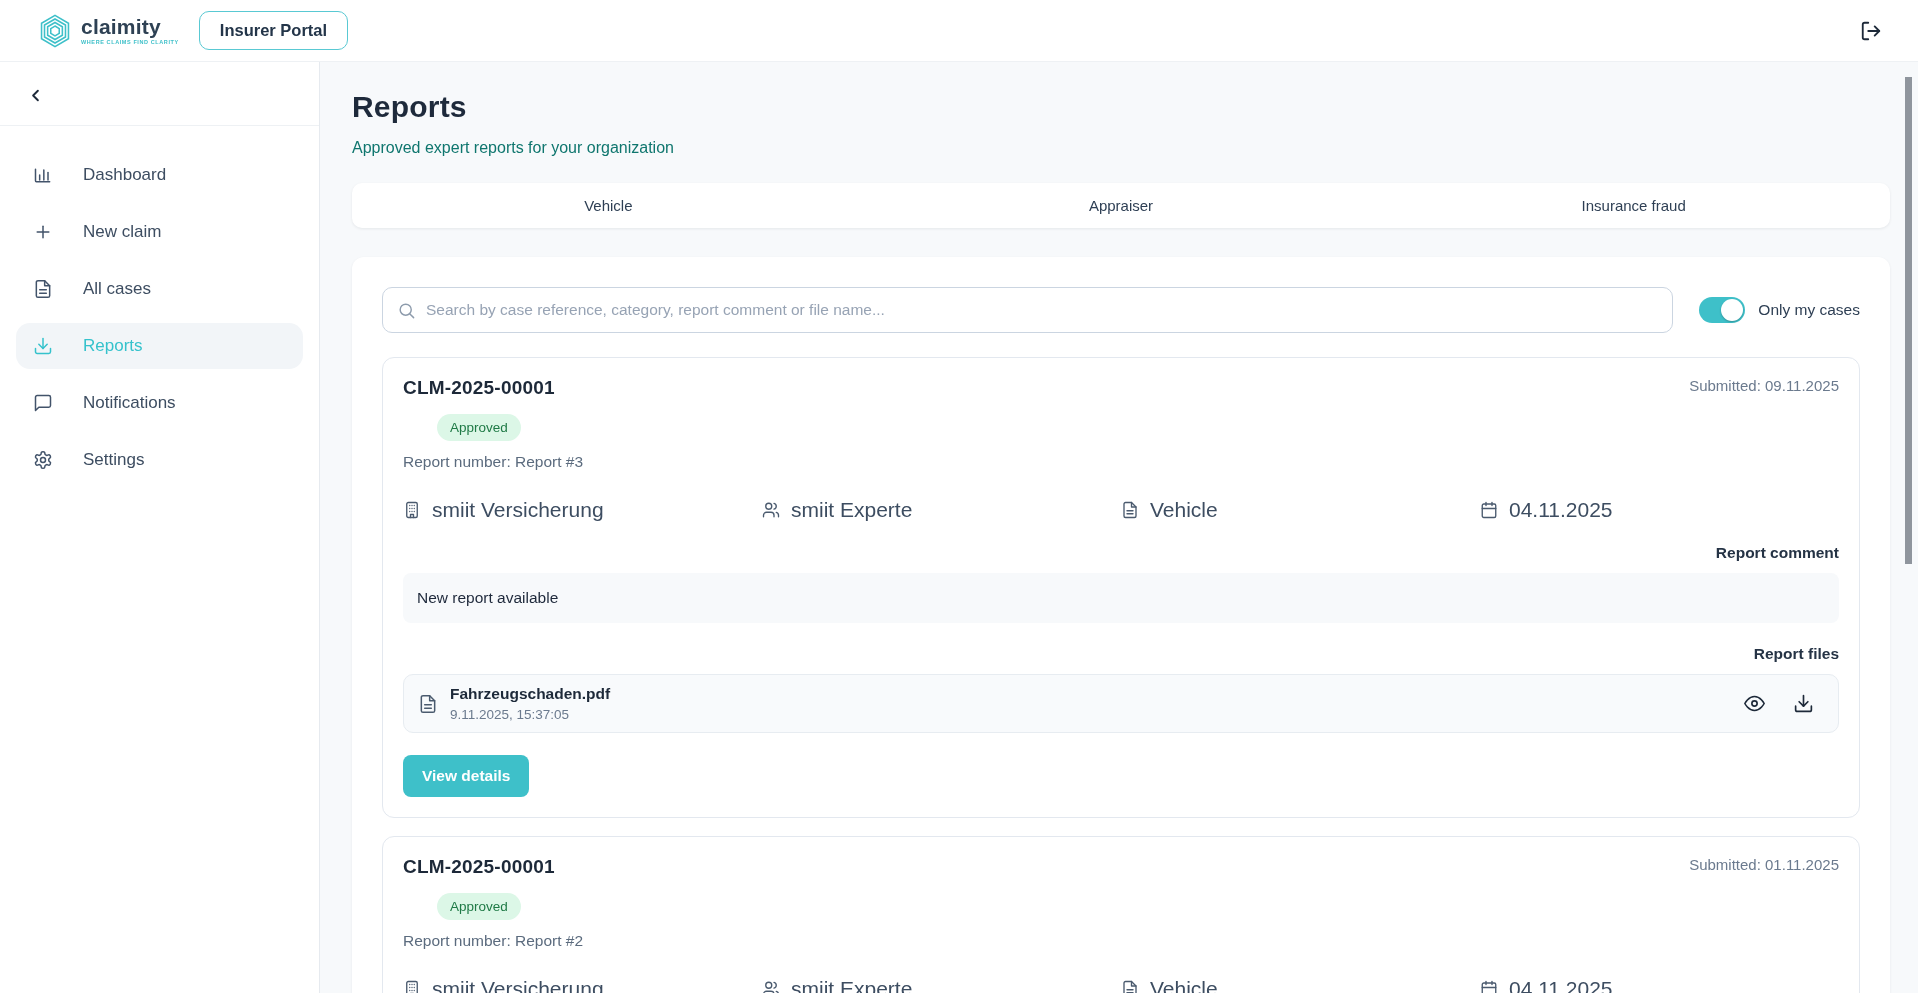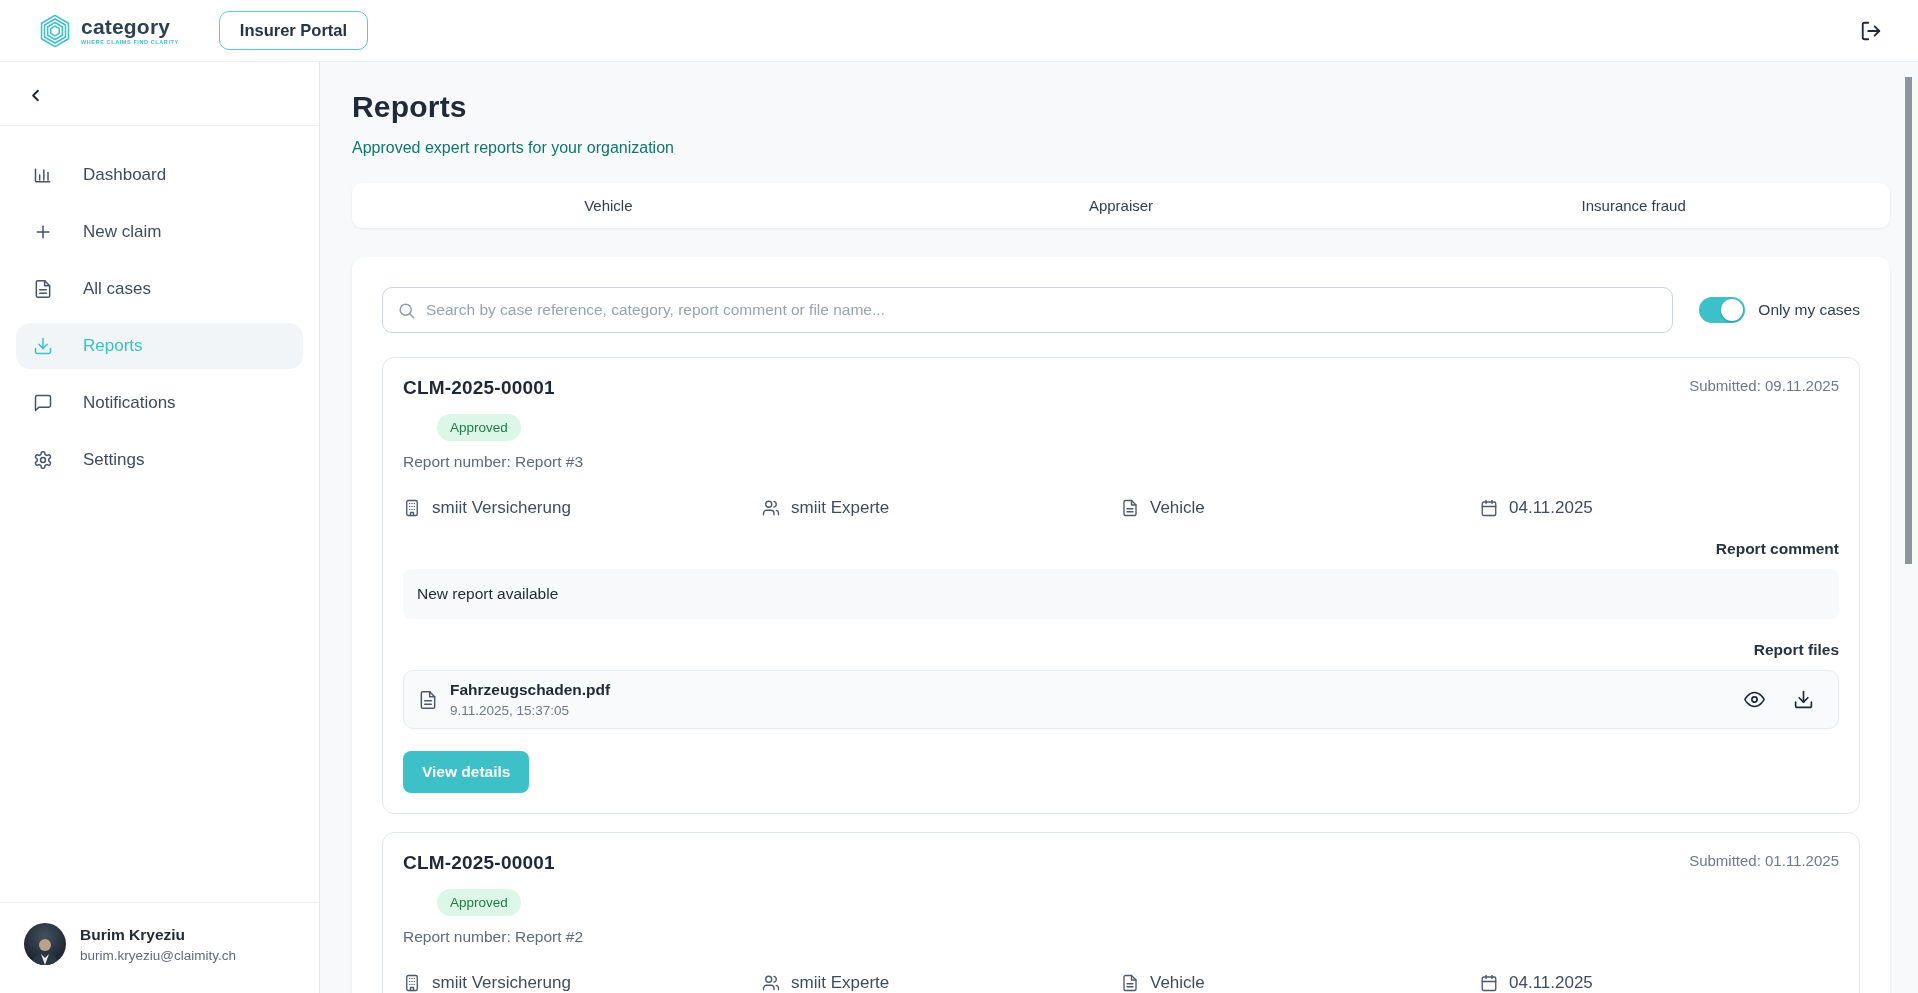--- a/index.html
+++ b/index.html
@@ -7,21 +7,21 @@
   body { font-family:"Liberation Sans", sans-serif; background:#F7F9FB; color:#1E2A3B; }
 
   
   .topbar { height:62px; background:#fff; display:flex; align-items:center;
             padding:0 36px 0 38px; border-bottom:1px solid #EEF1F4; }
   .logo { display:flex; align-items:center; gap:9px; cursor:pointer; }
   .logo svg { width:34px; height:34px; }
   .logo-text { display:flex; flex-direction:column; line-height:1; }
   .logo-name { font-size:21px; font-weight:600; color:#2E4154; letter-spacing:.2px; }
   .logo-tagline { font-size:5.5px; font-weight:700; color:#3EC0C9; letter-spacing:.6px; margin-top:3px; }
-  .portal-pill { margin-left:40px; border:1.6px solid #59C9D3; border-radius:10px;
+  .portal-pill { margin-left:20px; border:1.6px solid #59C9D3; border-radius:10px;
                  padding:9px 20px; font-size:16.5px; font-weight:600; color:#233549; background:#fff; }
   .logout-btn { margin-left:auto; background:none; border:none; cursor:pointer;
                 color:#1D2939; display:flex; align-items:center; }
   .logout-btn svg { width:22px; height:22px; }
 
   
   .body-row { display:flex; height:931px; }
 
   
   .sidebar { width:320px; background:#fff; border-right:1px solid #E6EAEF;
@@ -78,21 +78,21 @@
   .card-header { display:flex; align-items:flex-start; justify-content:space-between; }
   .card-header-left { display:flex; align-items:center; gap:15px;flex-direction:column; }
   .case-ref { font-size:19px; font-weight:700; color:#1D2939; letter-spacing:.2px; }
   .status-badge { background:#DCF7E7; color:#1F7A46; font-size:13.5px; font-weight:500;
                   padding:6px 13px; border-radius:999px; }
   .submitted { font-size:15px; color:#6B7A8E; }
   .report-number { font-size:15.5px; color:#5B6B7E; margin-top:12px; }
 
   .meta-row { display:flex; margin-top:27px; }
   .meta-item { flex:1; display:flex; align-items:center; gap:11px;
-               font-size:17px; color:#3D4D61; }
+               font-size:21px; color:#3D4D61; }
   .meta-item svg { width:18px; height:18px; color:#4A5A6E; flex:none; }
 
   .section-label { margin-top:22px; font-size:15.5px; font-weight:600; color:#253345;text-align:right; }
   .comment-box { margin-top:11px; background:#F7F9FB; border-radius:8px;
                  padding:16px 14px; font-size:15.5px; color:#1E293B; min-height:50px; }
 
   .file-row { margin-top:11px; background:#F8FAFC; border:1px solid #E7ECF1; border-radius:10px;
               padding:10px 18px 10px 14px; display:flex; align-items:center; gap:12px; }
   .file-row > svg { width:20px; height:20px; color:#4A5A6E; flex:none; }
   .file-name { font-size:15.5px; font-weight:600; color:#1D2939; }
@@ -116,21 +116,21 @@
 
 <header class="topbar">
   <div class="logo">
     <svg viewBox="0 0 24 24" fill="none" stroke="#3EC0C9" stroke-width="1.1">
       <polygon points="12,1 21.5,6.5 21.5,17.5 12,23 2.5,17.5 2.5,6.5"></polygon>
       <polygon points="12,3.5 19.4,7.8 19.4,16.2 12,20.5 4.6,16.2 4.6,7.8"></polygon>
       <polygon points="12,6 17.2,9 17.2,15 12,18 6.8,15 6.8,9"></polygon>
       <polygon points="12,8.5 15,10.3 15,13.7 12,15.5 9,13.7 9,10.3"></polygon>
     </svg>
     <div class="logo-text">
-      <span class="logo-name">category</span>
+      <span class="logo-name">claimity</span>
       <span class="logo-tagline">WHERE CLAIMS FIND CLARITY</span>
     </div>
   </div>
   <div class="portal-pill">Insurer Portal</div>
   <button class="logout-btn">
     <svg viewBox="0 0 24 24" fill="none" stroke="currentColor" stroke-width="2" stroke-linecap="round" stroke-linejoin="round">
       <path d="M9 21H5a2 2 0 0 1-2-2V5a2 2 0 0 1 2-2h4"></path>
       <polyline points="16 17 21 12 16 7"></polyline>
       <line x1="21" y1="12" x2="9" y2="12"></line>
     </svg>
@@ -188,33 +188,20 @@
         <span>Notifications</span>
       </div>
       <div class="nav-item">
         <svg viewBox="0 0 24 24" fill="none" stroke="currentColor" stroke-width="1.8" stroke-linecap="round" stroke-linejoin="round">
           <path d="M12.22 2h-.44a2 2 0 0 0-2 2v.18a2 2 0 0 1-1 1.73l-.43.25a2 2 0 0 1-2 0l-.15-.08a2 2 0 0 0-2.73.73l-.22.38a2 2 0 0 0 .73 2.73l.15.1a2 2 0 0 1 1 1.72v.51a2 2 0 0 1-1 1.74l-.15.09a2 2 0 0 0-.73 2.73l.22.38a2 2 0 0 0 2.73.73l.15-.08a2 2 0 0 1 2 0l.43.25a2 2 0 0 1 1 1.73V20a2 2 0 0 0 2 2h.44a2 2 0 0 0 2-2v-.18a2 2 0 0 1 1-1.73l.43-.25a2 2 0 0 1 2 0l.15.08a2 2 0 0 0 2.73-.73l.22-.39a2 2 0 0 0-.73-2.73l-.15-.08a2 2 0 0 1-1-1.74v-.5a2 2 0 0 1 1-1.74l.15-.09a2 2 0 0 0 .73-2.73l-.22-.38a2 2 0 0 0-2.73-.73l-.15.08a2 2 0 0 1-2 0l-.43-.25a2 2 0 0 1-1-1.73V4a2 2 0 0 0-2-2z"></path>
           <circle cx="12" cy="12" r="3"></circle>
         </svg>
         <span>Settings</span>
       </div>
     </nav>
-    <div class="user-card">
-      <div class="avatar">
-        <svg viewBox="0 0 34 30">
-          <circle cx="17" cy="10" r="6" fill="#b9a38d"></circle>
-          <path d="M4 30c0-8 6-12 13-12s13 4 13 12z" fill="#2c3744"></path>
-          <path d="M13 19l4 4 4-4-4 11z" fill="#e8eaec"></path>
-        </svg>
-      </div>
-      <div>
-        <div class="user-name">Burim Kryeziu</div>
-        <div class="user-email">burim.kryeziu@claimity.ch</div>
-      </div>
-    </div>
   </aside>
 
   <main class="main">
     <h1 class="page-title">Reports</h1>
     <p class="page-subtitle">Approved expert reports for your organization</p>
 
     <div class="tabs">
       <div class="tab">Vehicle</div>
       <div class="tab">Appraiser</div>
       <div class="tab">Insurance fraud</div>

